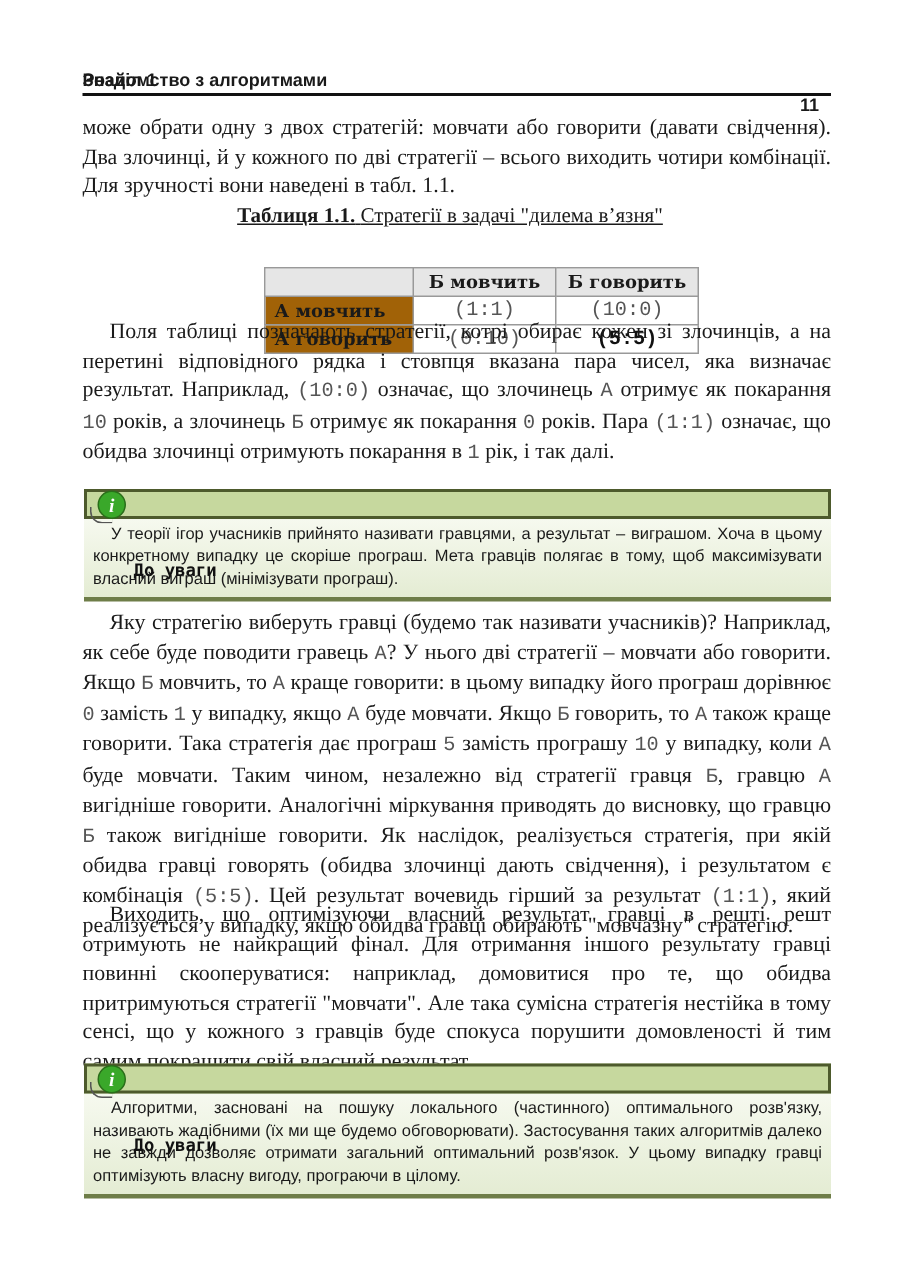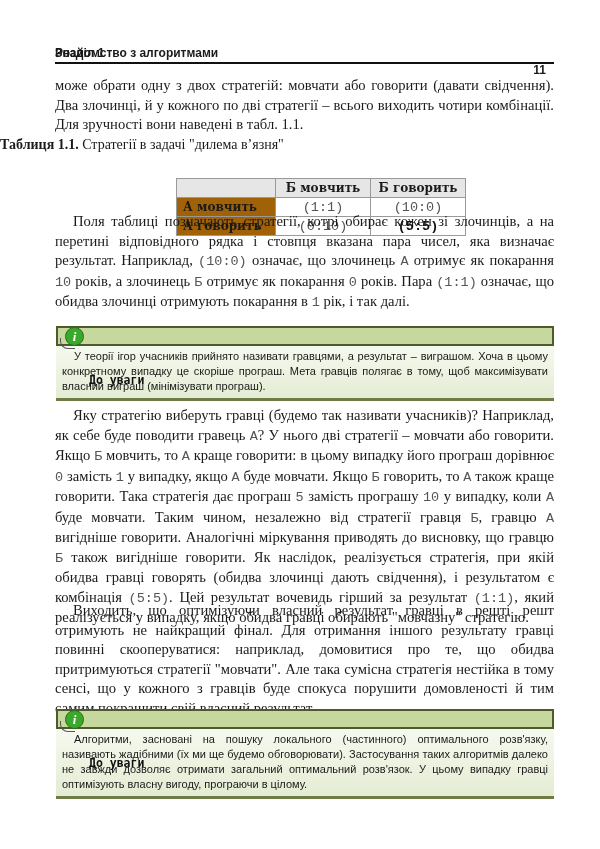--- a/index.html
+++ b/index.html
@@ -3,21 +3,21 @@
 <meta charset="utf-8">
 <style>
   html,body{margin:0;padding:0;background:#fff;}
   body{width:600px;height:849px;position:relative;overflow:hidden;font-family:"Liberation Serif",serif;color:#1a1a1a;}
   .header{position:absolute;left:55px;top:42px;width:499px;height:20px;border-bottom:2px solid #111;font-family:"Liberation Sans",sans-serif;font-weight:bold;font-size:12px;}
   .header span{position:absolute;top:4px;}
   .h-left{left:0;} .h-center{left:0;right:0;text-align:left;} .h-right{right:8px;margin-top:17px;}
   .para{position:absolute;left:55px;width:499px;font-size:14.6px;line-height:19.5px;text-align:justify;}
   .para .indent{display:inline-block;width:18px;}
   .m{font-family:"Liberation Mono",monospace;font-size:13.5px;color:#555;}
-  .caption{position:absolute;left:0;right:0;top:137px;font-size:14px;}
+  .caption{position:absolute;left:0;right:0;top:137px;text-align:center;font-size:14px;text-decoration:underline;}
   .caption b{font-weight:bold;}
   table.t{position:absolute;left:176px;top:154px;border-collapse:collapse;font-size:13px;margin-top:24px;}
   table.t td{border:1px solid #999;height:18px;padding:0 6px;text-align:center;}
   table.t td.hd{background:#e6e6e6;font-family:"DejaVu Serif",serif;font-weight:bold;font-size:12px;}
   table.t td.rh{background:#a16207;font-family:"DejaVu Serif",serif;font-weight:bold;font-size:12px;text-align:left;width:86px;}
   table.t td.c{font-family:"Liberation Mono",monospace;font-size:13.5px;color:#555;width:82px;}
   table.t td.cb{font-family:"Liberation Mono",monospace;font-size:13.5px;color:#111;font-weight:bold;}
   .note{position:absolute;left:56px;width:498px;}
   .note .nh{height:20px;background:#c6d89e;border:2px solid #4d5a2c;box-sizing:border-box;position:relative;}
   .note .nh .title{position:absolute;left:31px;top:2px;font-family:"DejaVu Sans Mono",monospace;font-weight:bold;font-size:11.5px;color:#111;margin-top:43px;}

